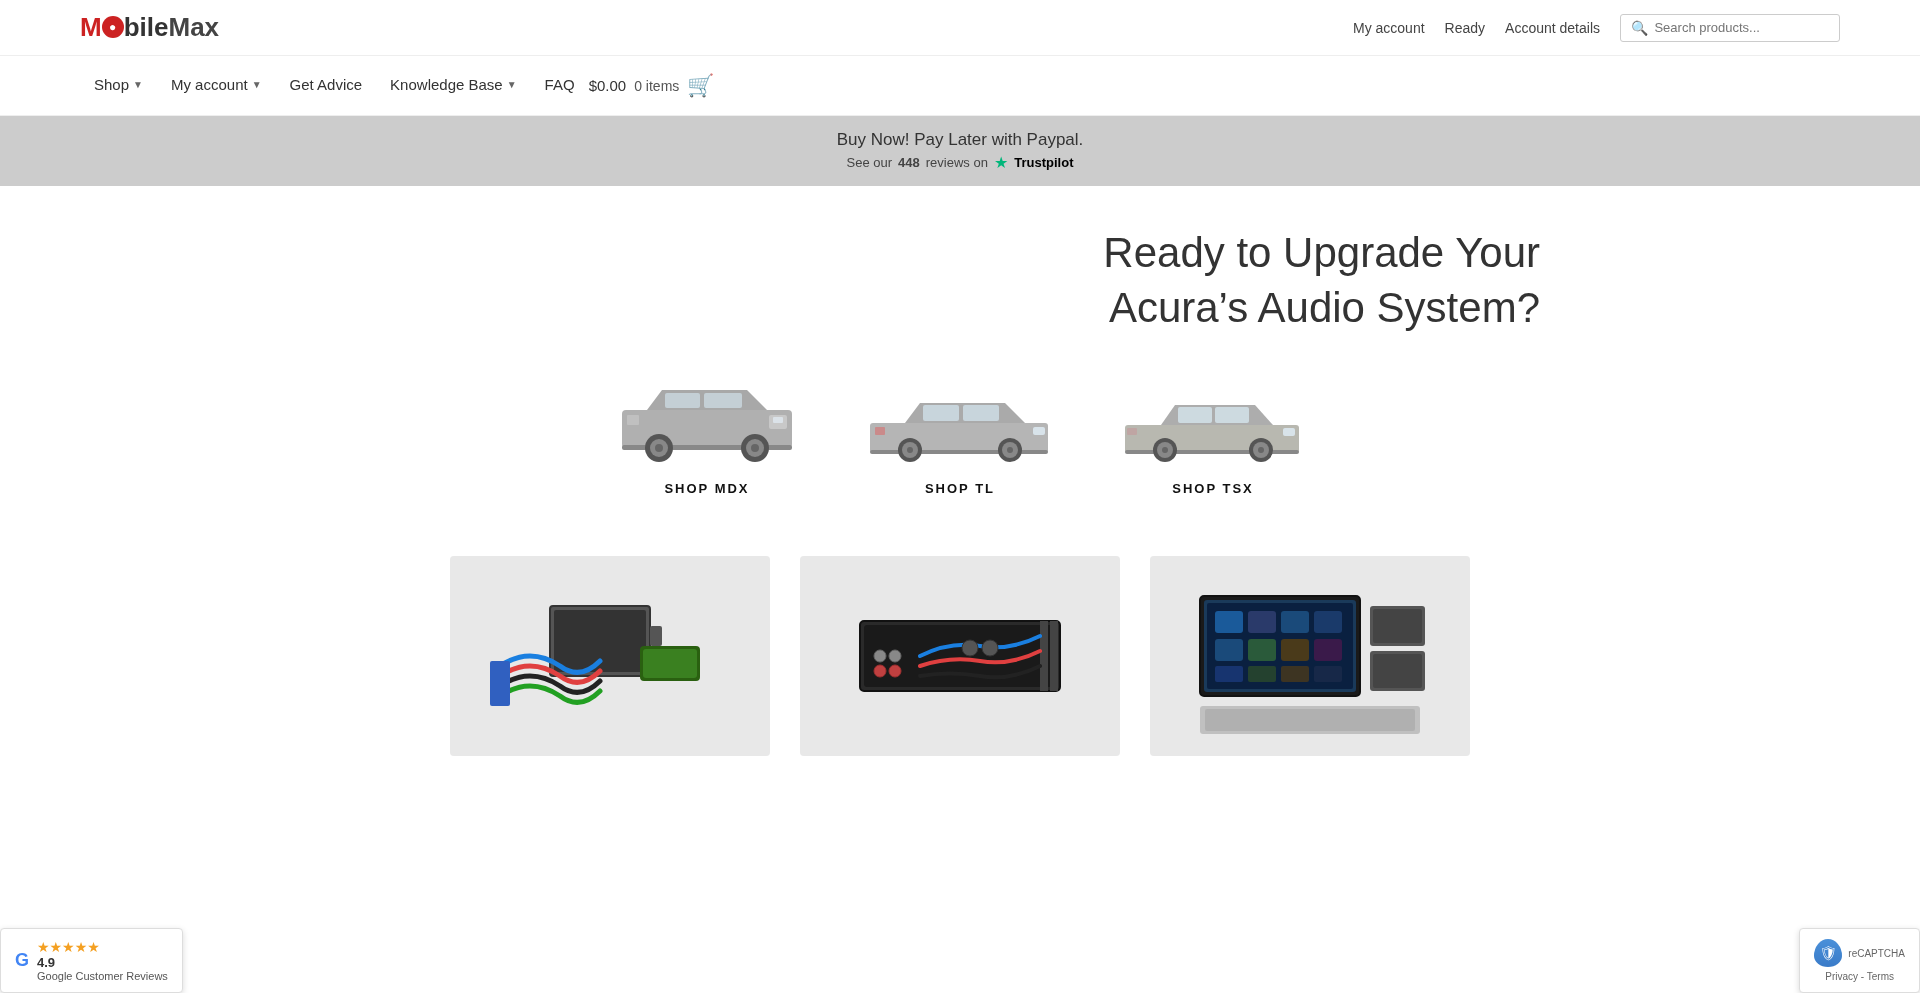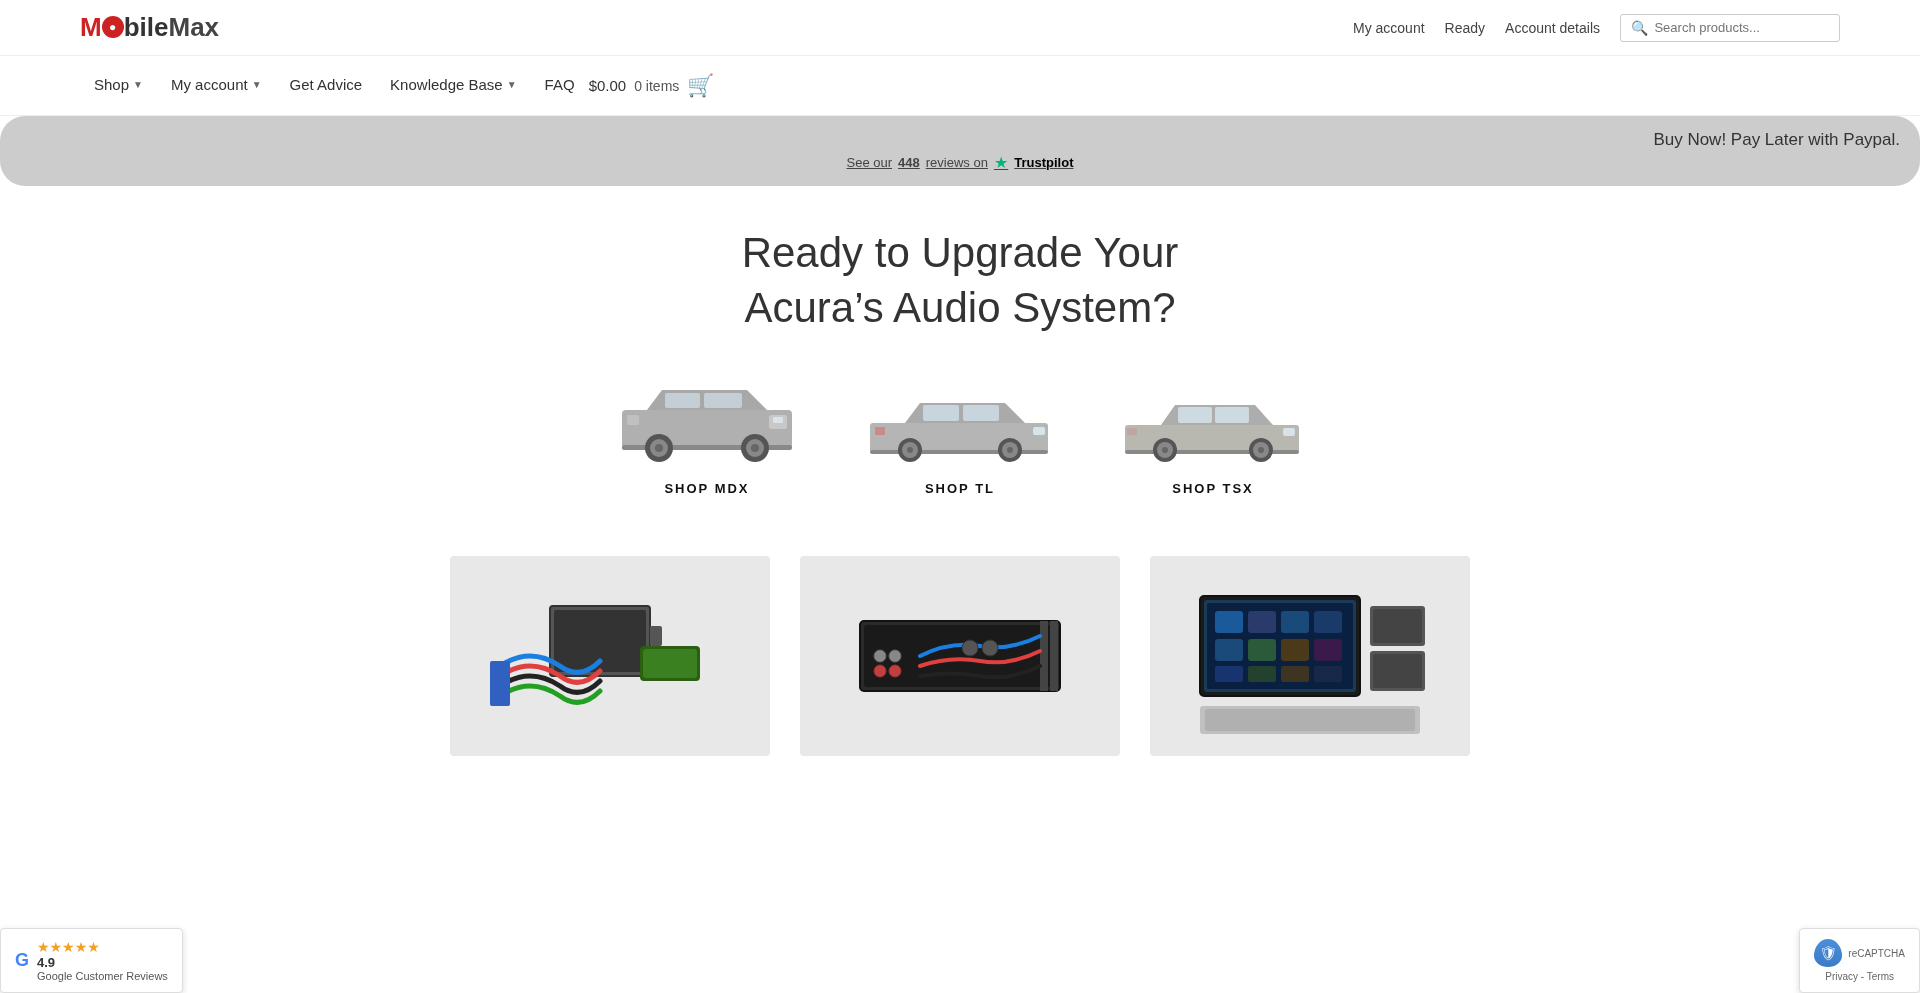--- a/index.html
+++ b/index.html
@@ -112,56 +112,54 @@
     .cart-amount { color: #333; font-size: 15px; }
     .cart-items { color: #555; font-size: 14px; }
     .cart-icon-svg {
       font-size: 22px;
     }
 
     
     .banner {
       background: #ccc;
       padding: 14px 20px;
-      text-align: right;
-      border-radius: 25px;
+      text-align: center;
     }
     .banner-text {
       font-size: 17px;
       color: #333;
       font-weight: 500;
     }
     .banner-sub {
       font-size: 13px;
       color: #444;
       margin-top: 3px;
       display: flex;
       align-items: center;
       justify-content: center;
       gap: 6px;
-      text-decoration: underline;
     }
     .trustpilot-star {
       color: #00b67a;
       font-size: 16px;
     }
     .trustpilot-name {
       color: #000000;
       font-weight: 600;
     }
 
     
     .main-content {
       max-width: 1200px;
       margin: 0 auto;
       padding: 40px 20px;
     }
 
     .hero-title {
-      text-align: center;
+      text-align: right;
       font-size: 42px;
       font-weight: 400;
       color: #333;
       margin-bottom: 40px;
       line-height: 1.3;
     }
 
     
     .car-models {
       display: flex;

